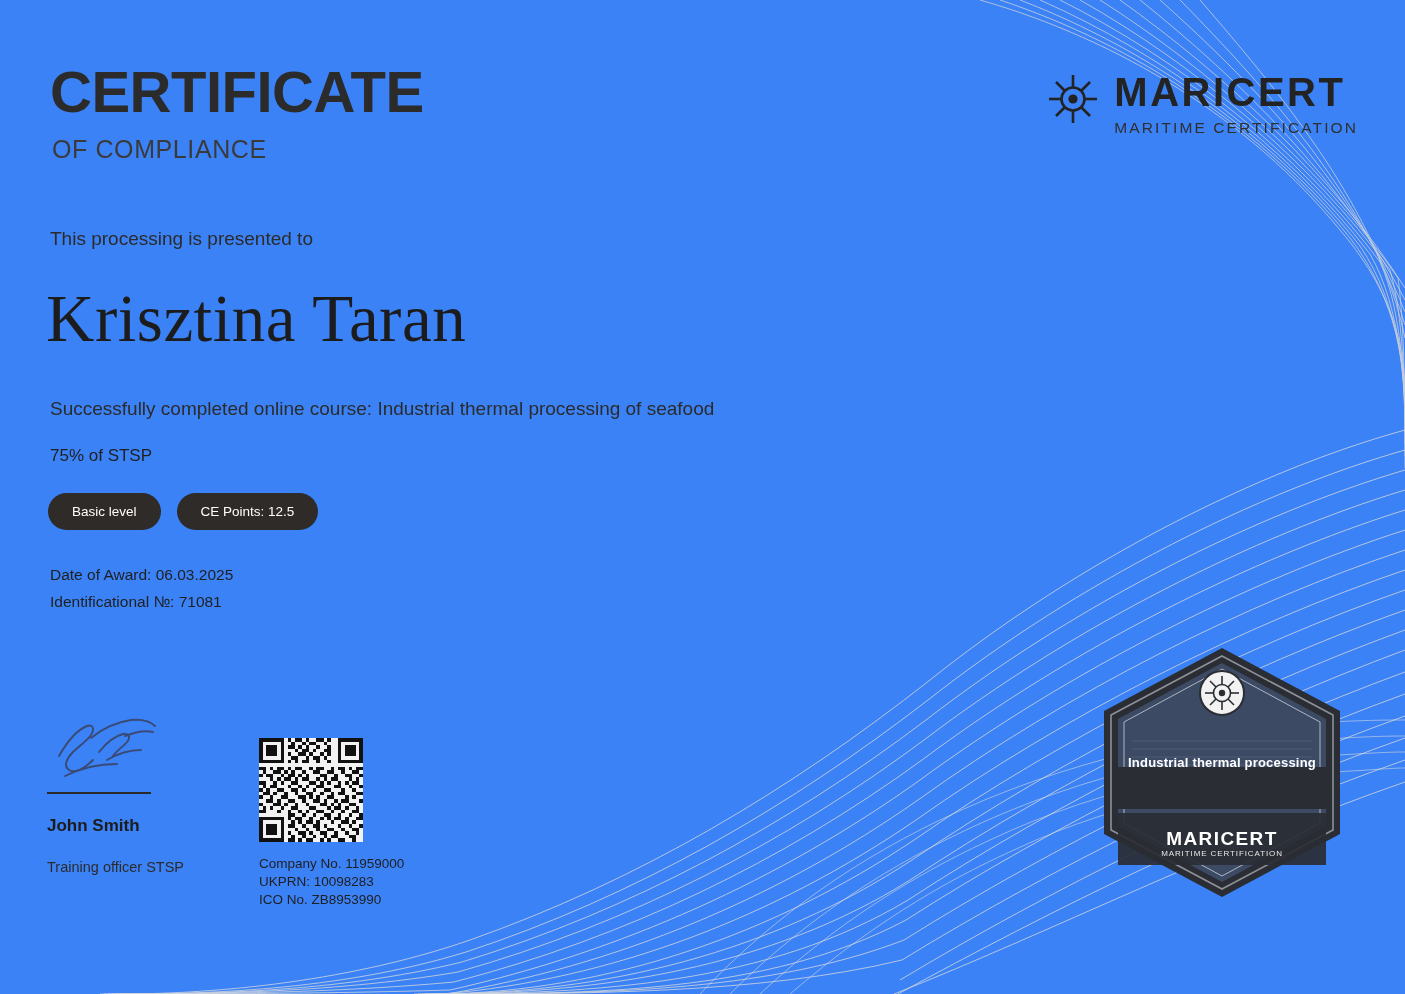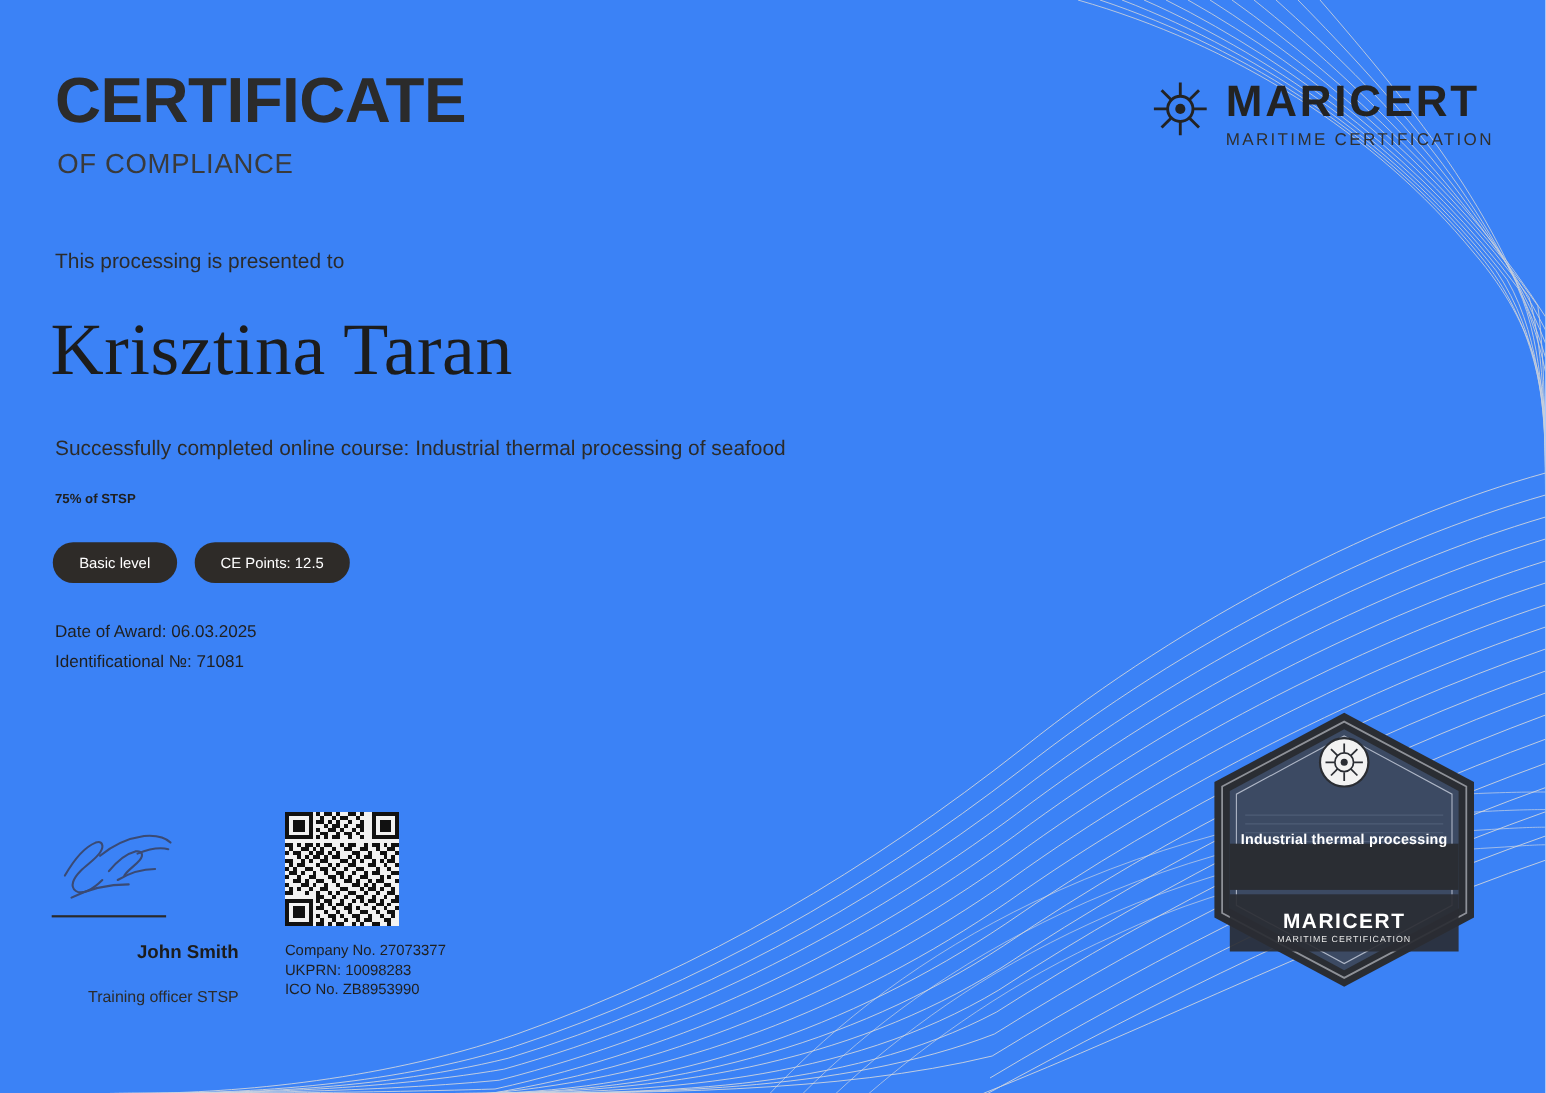--- a/index.html
+++ b/index.html
@@ -86,22 +86,22 @@
     position: absolute;
     left: 50px;
     top: 398px;
     font-size: 19px;
     color: #2b2b2b;
   }
   .score-line {
     position: absolute;
     left: 50px;
     top: 446px;
-    font-size: 12px;
-    font-weight: bold;
+    font-size: 17px;
+    font-weight: normal;
     color: #1f1f1f;
   }
   .pills {
     position: absolute;
     left: 48px;
     top: 493px;
     display: flex;
     gap: 16px;
   }
   .pill {
@@ -117,23 +117,22 @@
     left: 50px;
     top: 561px;
     font-size: 15.5px;
     color: #1f1f1f;
     line-height: 1.75;
   }
   
   .signature-block {
     position: absolute;
     left: 47px;
-    top: 748px;
+    top: 708px;
     width: 170px;
-    text-align: right;
   }
   .sig-mark {
     height: 80px;
     width: 120px;
     position: relative;
   }
   .sig-rule {
     width: 104px;
     height: 2px;
     background: #2a2a2a;
@@ -556,21 +555,21 @@
           <rect x="13" y="28" width="2" height="1"></rect>
           <rect x="17" y="28" width="1" height="1"></rect>
           <rect x="19" y="28" width="1" height="1"></rect>
           <rect x="22" y="28" width="2" height="1"></rect>
           <rect x="26" y="28" width="1" height="1"></rect>
       </g>
     </svg>
   </div>
 
   <div class="company-info">
-    <div>Company No. 27073377</div>
+    <div>Company No. 11959000</div>
     <div>UKPRN: 10098283</div>
     <div>ICO No. ZB8953990</div>
   </div>
 
   <div class="badge">
     <svg class="badge-hex" width="248" height="255" viewBox="0 0 248 255">
       <polygon points="124,3 242,66 242,189 124,252 6,189 6,66" fill="#2a2d33"></polygon>
       <polygon points="124,11 235,70 235,185 124,244 13,185 13,70" fill="none" stroke="#8e9198" stroke-width="1.6"></polygon>
       <polygon points="124,18 228,74 228,181 124,237 20,181 20,74" fill="#3c4a63"></polygon>
       <polygon points="124,24 222,77 222,178 124,231 26,178 26,77" fill="none" stroke="#aeb6c6" stroke-width="1"></polygon>

